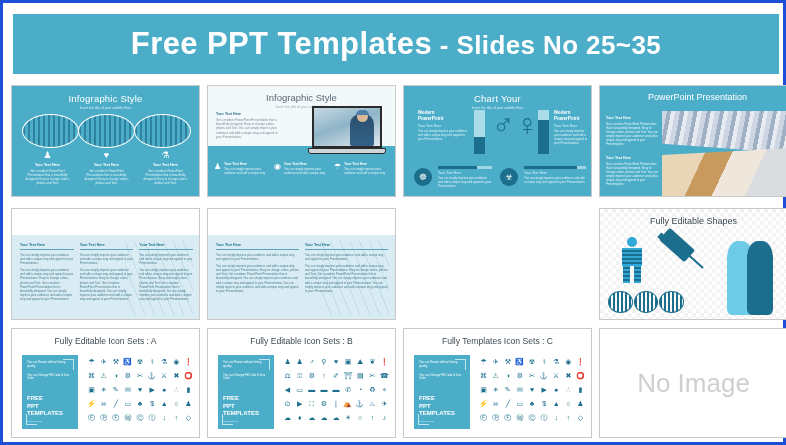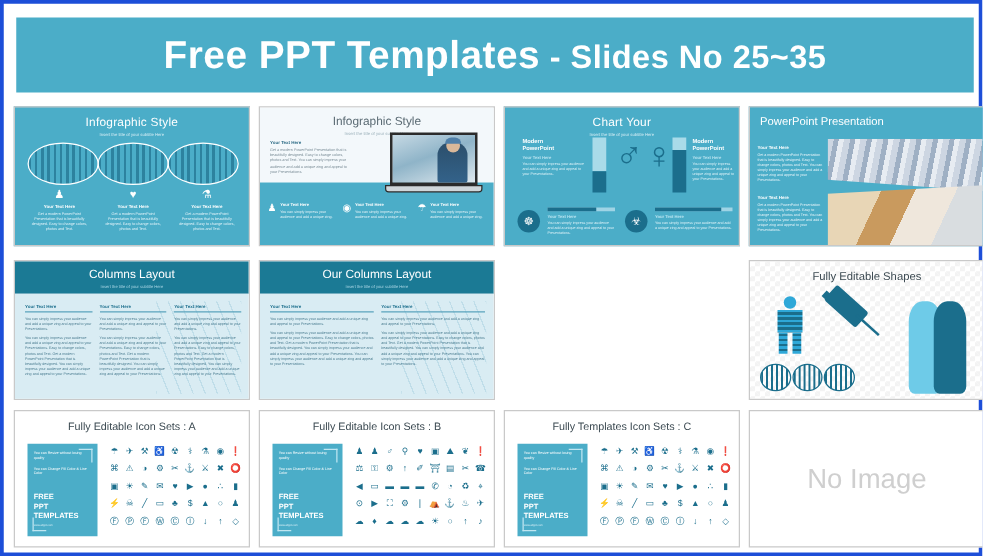--- a/index.html
+++ b/index.html
@@ -122,21 +122,21 @@
   .c-txt .sh { font-size:3.3px; color:#b9e4f0; font-weight:bold; margin-top:3px;}
   .c-txt p  { font-size:2.9px; color:#ddf2f8; line-height:4px; margin-top:1px; }
   .circ { position:absolute; width:18px; height:18px; border-radius:50%;
           background:#1b6e8c; color:#ffffff; font-size:9px;
           display:flex; align-items:center; justify-content:center; }
   .pbar { position:absolute; height:3px; background:#9fd4e5; }
   .pbar > i { display:block; height:100%; background:#1b6e8c; }
 
   
   .s4-t { position:absolute; left:0; top:0; width:100%; height:36px;
-          background:#4badc8; }
+          background:#4badc8;text-align:center; }
   .s4-t span { color:#ffffff; font-size:9px; padding:6px 0 0 8px; display:block; }
   .s4-imgA { position:absolute; left:62px; top:25px; width:127px; height:42px;
      background: repeating-linear-gradient(101deg,
         #cdd6e2 0 5px,#9fb0c4 5px 9px,#e7ecf2 9px 13px);
      clip-path: polygon(0 0,100% 0,100% 100%,0 78%); }
   .s4-imgB { position:absolute; left:62px; top:62px; width:127px; height:50px;
      background: linear-gradient(115deg,#e8d6b6 0 30%, #c99a5e 30% 48%,
         #efe7dc 48% 70%, #d9dde0 70% 100%);
      clip-path: polygon(0 14%,100% 0,100% 100%,0 100%); }
   .s4-left { position:absolute; left:6px; width:54px; }
@@ -235,21 +235,21 @@
   .is-card::after { content:""; position:absolute; left:4px; bottom:4px;
      width:10px; height:10px; border-bottom:.8px solid #bfe6f1;
      border-left:.8px solid #bfe6f1; }
   .is-grid { position:absolute; left:74px; top:26px; width:108px;
      display:grid; grid-template-columns:repeat(9,1fr); gap:1px; }
   .is-grid span { font-size:7px; color:#1b6e8c; text-align:center;
      line-height:13px; }
 
   
   .noimg { display:flex; align-items:center; justify-content:center;
-     height:100%; color:#cfcfcf; font-size:22px; }
+     height:100%; color:#cfcfcf; font-size:26px; }
 </style>
 </head>
 <body>
 
 <div id="page">
 
   <div class="banner">
     <div class="banner-text">
       <span>Free PPT Templates</span><span class="sub"> - </span><span class="sub">Slides No 25~35</span>
     </div>
@@ -391,24 +391,20 @@
         <h5>Your Text Here</h5>
         <p>Get a modern PowerPoint Presentation that is beautifully designed. Easy to change colors, photos and Text. You can simply impress your audience and add a unique zing and appeal to your Presentations.</p>
       </div>
       <div class="s4-left" style="top:70px;">
         <h5>Your Text Here</h5>
         <p>Get a modern PowerPoint Presentation that is beautifully designed. Easy to change colors, photos and Text. You can simply impress your audience and add a unique zing and appeal to your Presentations.</p>
       </div>
     </div>
 
     <div class="slide c0 r1">
-      <div class="col-head">
-        <div class="t">Columns Layout</div>
-        <div class="s">Insert the title of your subtitle Here</div>
-      </div>
       <div class="col-body"></div>
       <div class="cols cols-3" style="top:34px;">
         <div class="col">
           <h5>Your  Text Here</h5>
           <p>You can simply impress your audience and add a unique zing and appeal to your Presentations.</p>
           <p>You can simply impress your audience and add a unique zing and appeal to your Presentations. Easy to change colors, photos and Text. Get a modern PowerPoint Presentation that is beautifully designed. You can simply impress your audience and add a unique zing and appeal to your Presentations.</p>
         </div>
         <div class="col">
           <h5>Your  Text Here</h5>
           <p>You can simply impress your audience and add a unique zing and appeal to your Presentations.</p>
@@ -416,24 +412,20 @@
         </div>
         <div class="col">
           <h5>Your  Text Here</h5>
           <p>You can simply impress your audience and add a unique zing and appeal to your Presentations.</p>
           <p>You can simply impress your audience and add a unique zing and appeal to your Presentations. Easy to change colors, photos and Text. Get a modern PowerPoint Presentation that is beautifully designed. You can simply impress your audience and add a unique zing and appeal to your Presentations.</p>
         </div>
       </div>
     </div>
 
     <div class="slide c1 r1">
-      <div class="col-head">
-        <div class="t">Our Columns Layout</div>
-        <div class="s">Insert the title of your subtitle Here</div>
-      </div>
       <div class="col-body"></div>
       <div class="cols cols-2" style="top:34px;">
         <div class="col">
           <h5>Your  Text Here</h5>
           <p>You can simply impress your audience and add a unique zing and appeal to your Presentations.</p>
           <p>You can simply impress your audience and add a unique zing and appeal to your Presentations. Easy to change colors, photos and Text. Get a modern PowerPoint Presentation that is beautifully designed. You can simply impress your audience and add a unique zing and appeal to your Presentations. You can simply impress your audience and add a unique zing and appeal to your Presentations.</p>
         </div>
         <div class="col">
           <h5>Your  Text Here</h5>
           <p>You can simply impress your audience and add a unique zing and appeal to your Presentations.</p>

